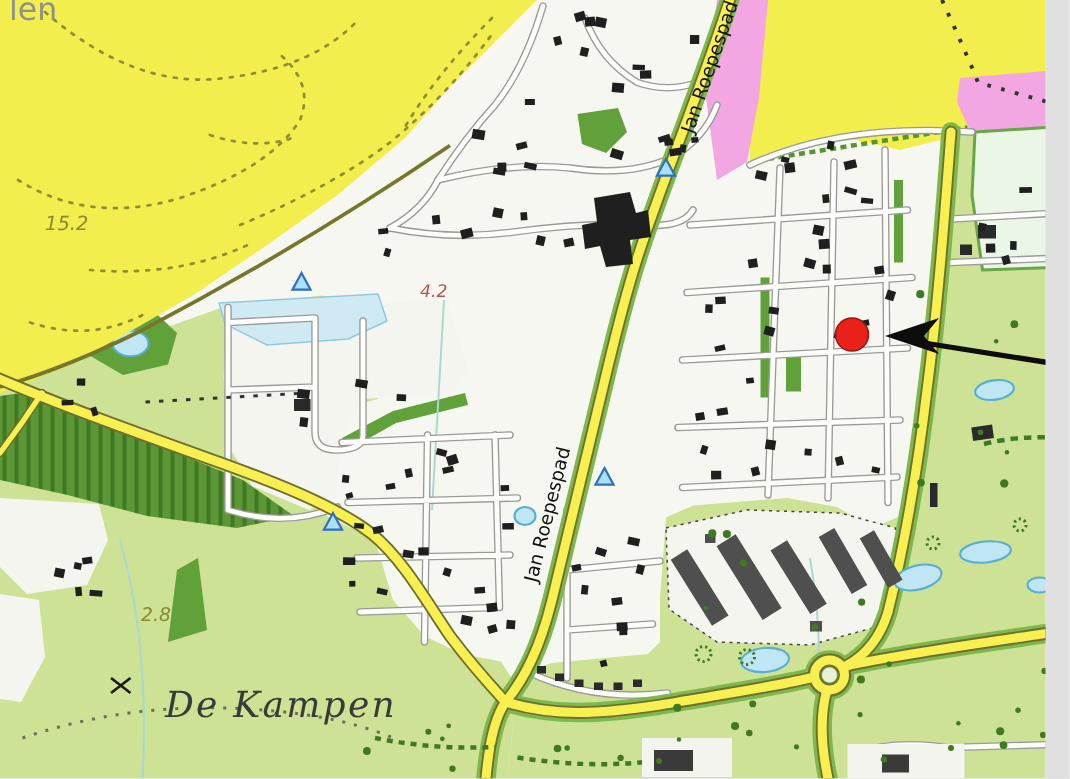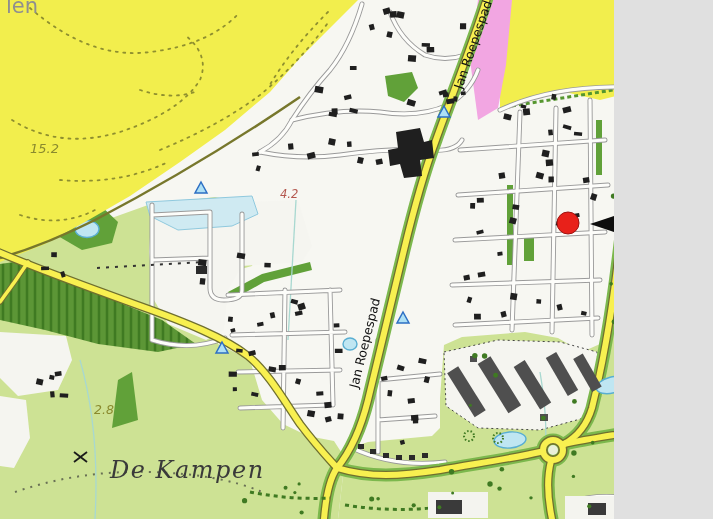--- a/index.html
+++ b/index.html
@@ -1,16 +1,16 @@
 <!DOCTYPE html>
 <html><head>
 <meta charset="utf-8">
 <style>
   html,body{margin:0;padding:0;background:#e0e0e0;}
-  #stage{position:relative;width:614px;height:519px;overflow:hidden;background:#f7f7f2;}
+  #stage{position:relative;width:697px;height:519px;overflow:hidden;background:#f7f7f2;}
   svg{position:absolute;inset:0;display:block;}
   text{font-family:"DejaVu Sans", sans-serif;}
   .serif{font-family:"DejaVu Serif", serif;}
 </style>
 </head>
 <body>
 
 <div id="stage">
 <svg viewBox="0 0 713 519" width="713" height="519">
   <defs>

